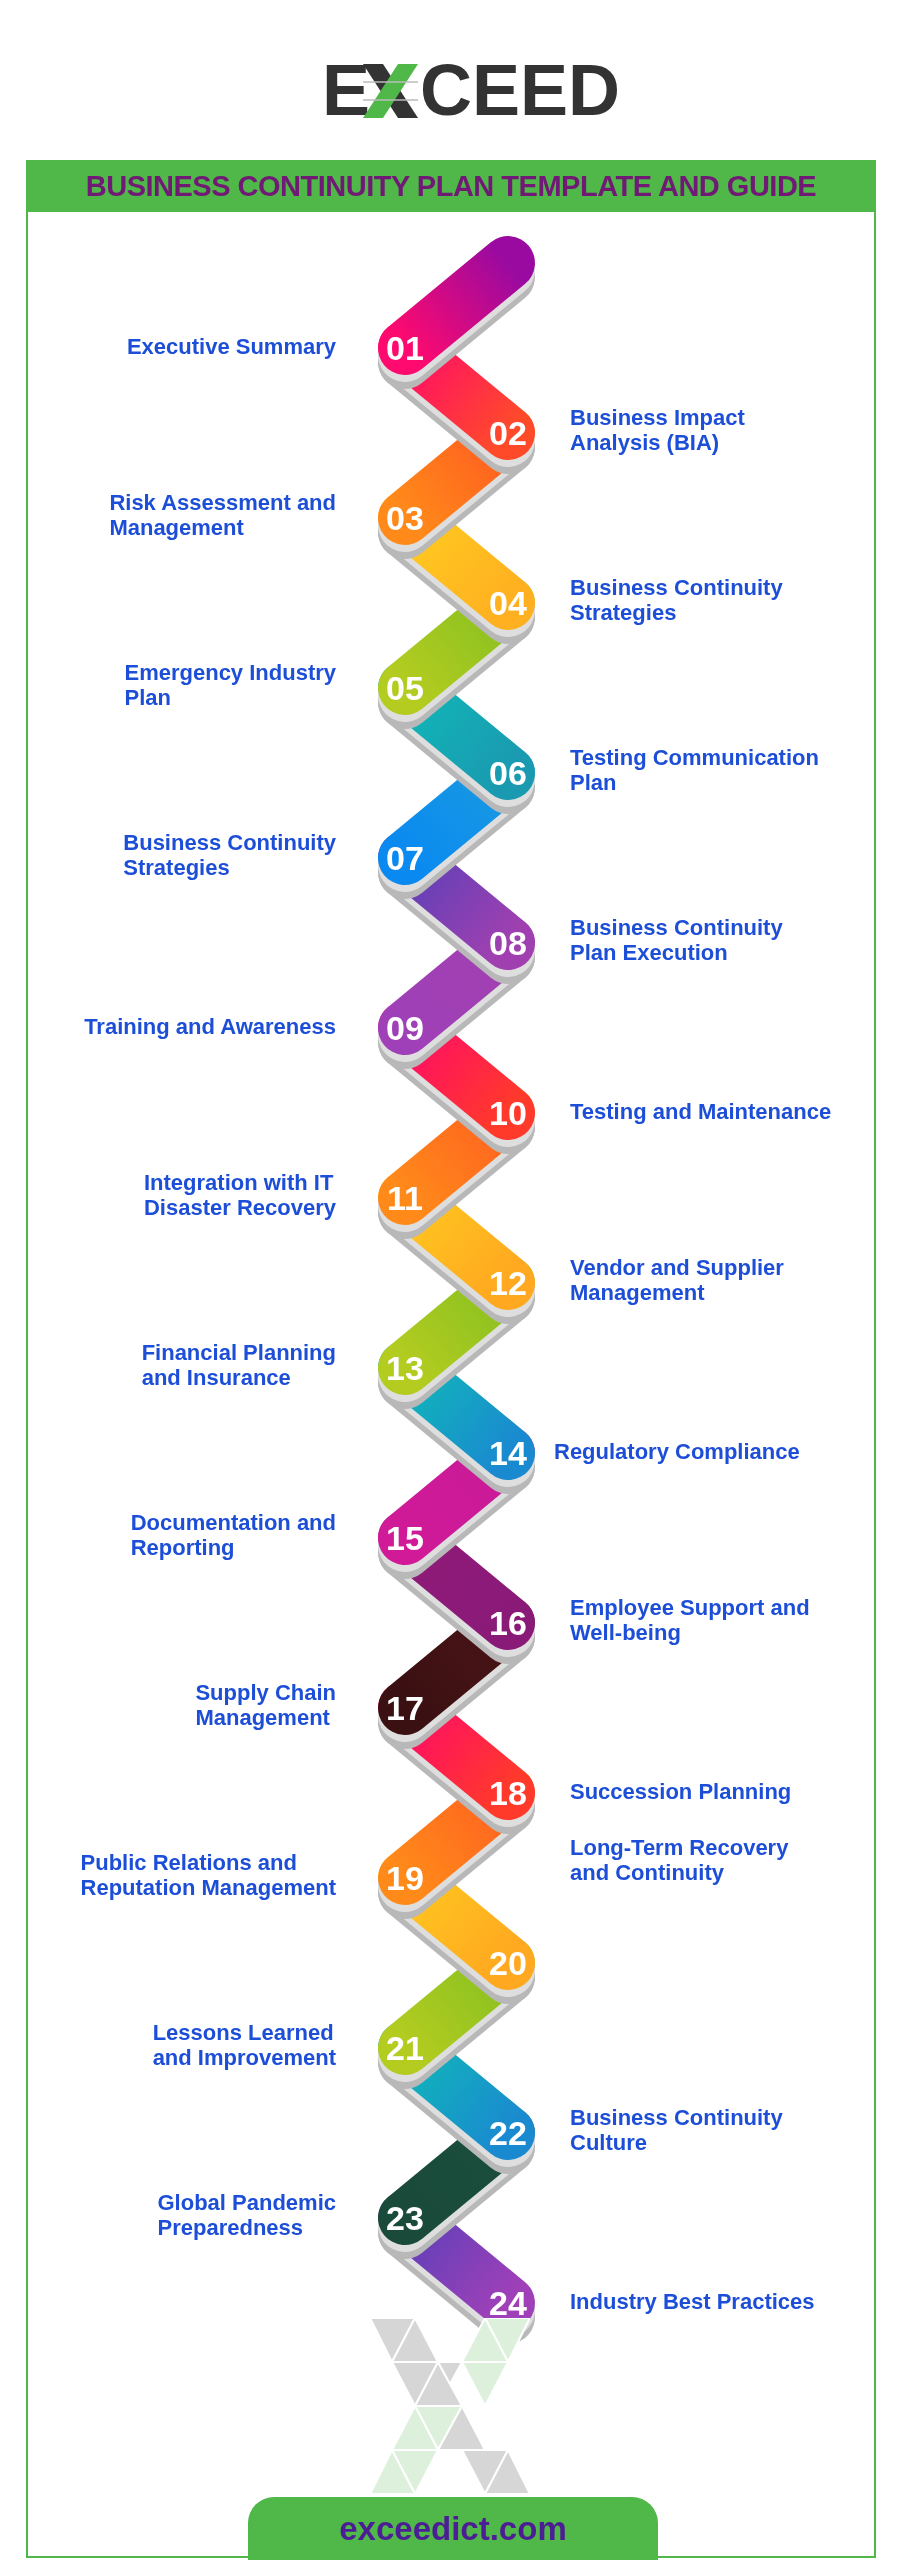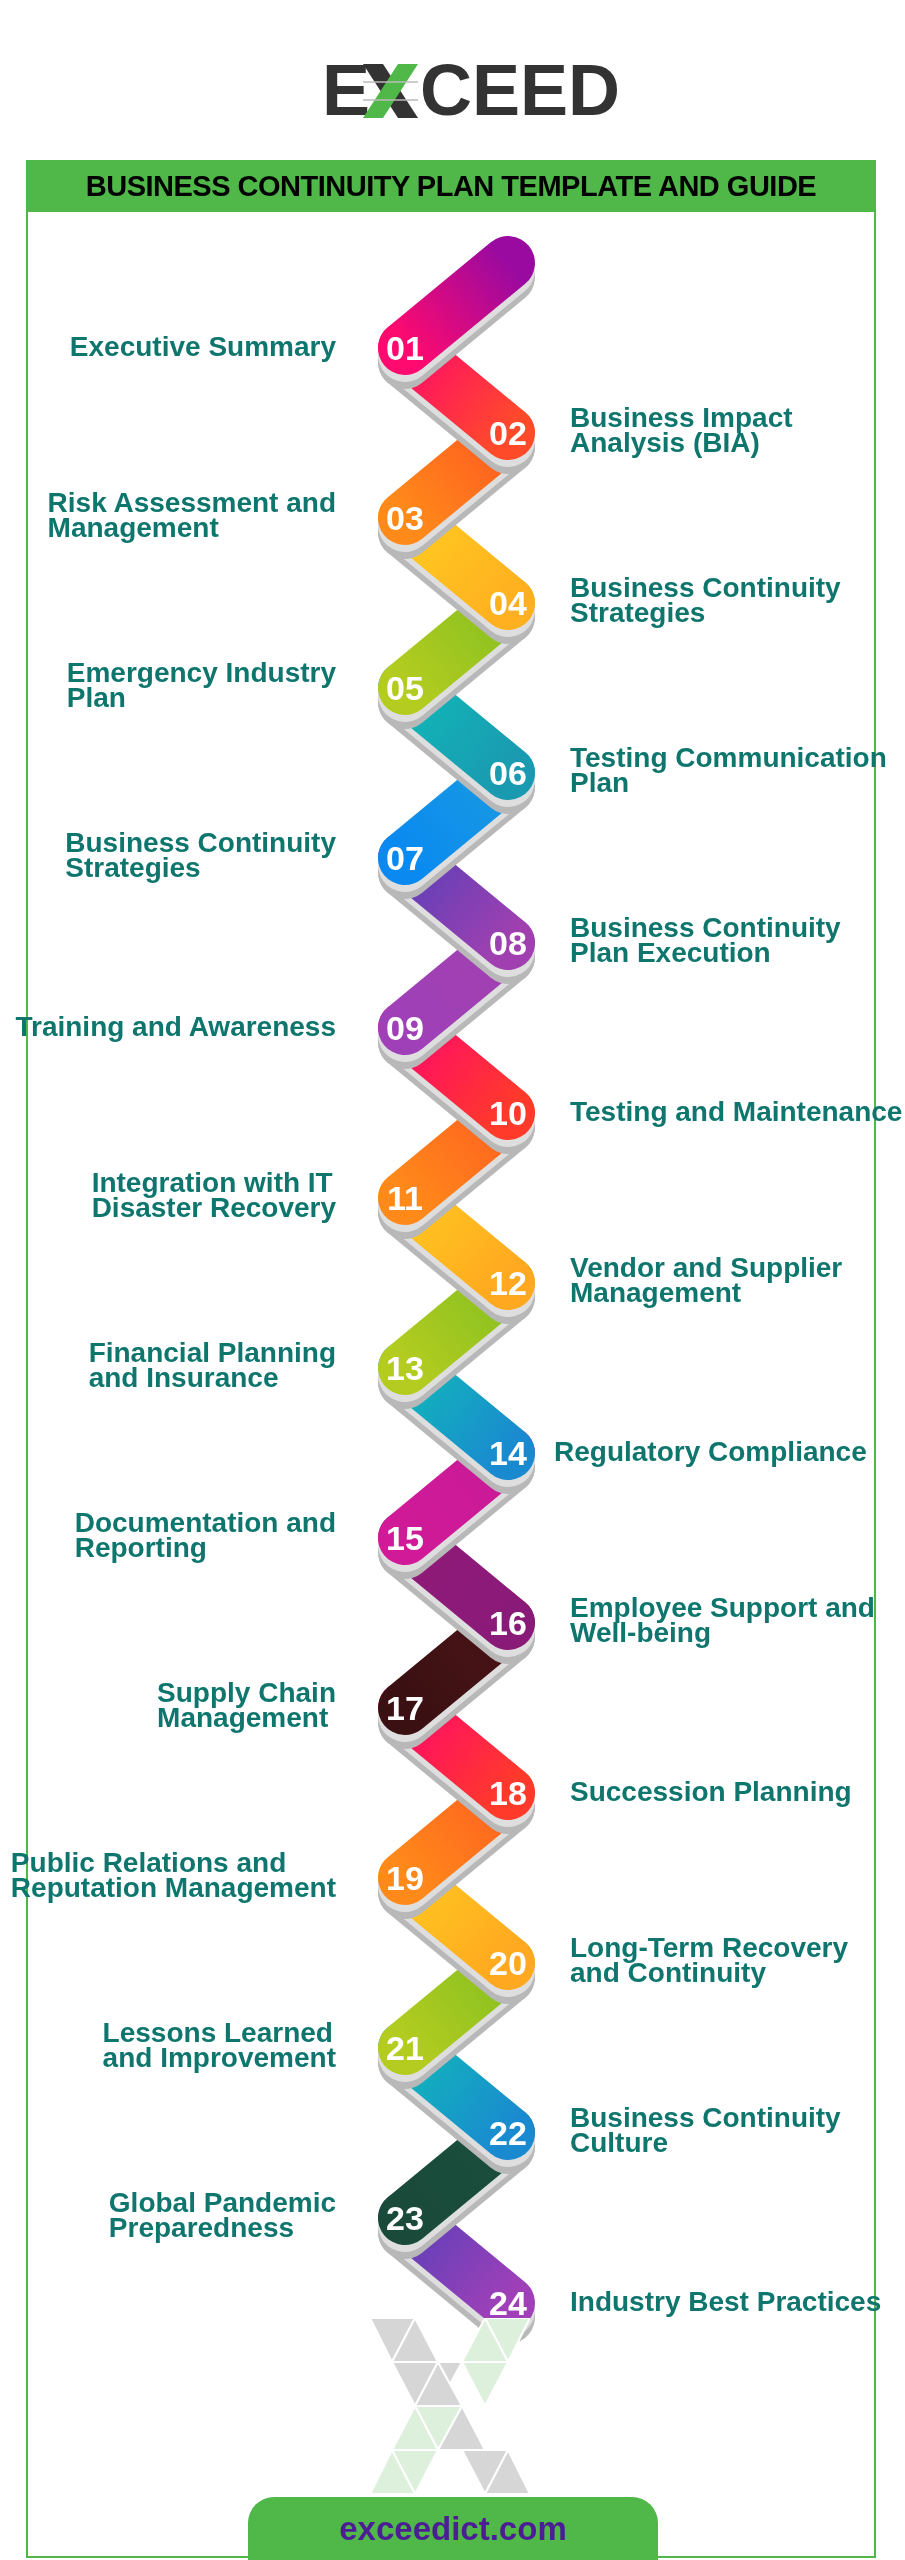--- a/index.html
+++ b/index.html
@@ -1,21 +1,21 @@
 <!DOCTYPE html>
 <html><head>
 <meta charset="utf-8">
 <style>
   html, body { margin: 0; padding: 0; background: #ffffff; }
   body { width: 905px; height: 2560px; position: relative; overflow: hidden; font-family: "Liberation Sans", sans-serif; }
   .logo { position: absolute; left: 0; top: 52px; width: 905px; height: 80px; }
   .frame { position: absolute; left: 26px; top: 160px; width: 850px; height: 2398px; border: 2px solid #4fb848; border-top: none; box-sizing: border-box; }
-  .banner { position: absolute; left: 26px; top: 160px; width: 850px; height: 52px; background: #4fb848; color: #000000; font-weight: 700; font-size: 29px; letter-spacing: -0.5px; display: flex; align-items: center; justify-content: center; }
+  .banner { position: absolute; left: 26px; top: 160px; width: 850px; height: 52px; background: #4fb848; color: #701a75; font-weight: 700; font-size: 29px; letter-spacing: -0.5px; display: flex; align-items: center; justify-content: center; }
   .ribbon { position: absolute; left: 0; top: 0; width: 905px; height: 2560px; }
-  .label { position: absolute; color: #0f766e; font-weight: 700; font-size: 28px; line-height: 25px; white-space: pre-line; }
+  .label { position: absolute; color: #1d4ed8; font-weight: 700; font-size: 22px; line-height: 25px; white-space: pre-line; }
   .footer-mark { position: absolute; left: 370px; top: 2318px; width: 160px; height: 180px; }
   .footer-pill { position: absolute; left: 248px; top: 2497px; width: 410px; height: 63px; background: #4fb848; border-radius: 26px 26px 0 0; color: #4c1d95; font-weight: 700; font-size: 33px; display: flex; align-items: center; justify-content: center; }
 </style>
 </head>
 <body>
 
 <svg class="logo" viewBox="0 0 905 80">
   <text x="322" y="63" font-family="Liberation Sans, sans-serif" font-weight="700" font-size="72" fill="#333333">E</text>
   <g transform="translate(363,12)">
     <polygon points="0,0 20,0 55,54 35,54" fill="#333333"></polygon>
@@ -274,21 +274,21 @@
     </g>
   </svg>
 <div id="labels">
     <div class="label" style="top: 2289px; left: 570px;">Industry Best Practices</div>
     <div class="label" style="top: 2190px; right: 569px;">Global Pandemic
 Preparedness</div>
     <div class="label" style="top: 2105px; left: 570px;">Business Continuity
 Culture</div>
     <div class="label" style="top: 2020px; right: 569px;">Lessons Learned
 and Improvement</div>
-    <div class="label" style="top: 1935px; left: 570px;">Long-Term Recovery
+    <div class="label" style="top: 1835px; left: 570px;">Long-Term Recovery
 and Continuity</div>
     <div class="label" style="top: 1850px; right: 569px;">Public Relations and
 Reputation Management</div>
     <div class="label" style="top: 1779px; left: 570px; text-align: right;">Succession Planning</div>
     <div class="label" style="top: 1680px; right: 569px;">Supply Chain
 Management</div>
     <div class="label" style="top: 1595px; left: 570px;">Employee Support and
  Well-being</div>
     <div class="label" style="top: 1510px; right: 569px;">Documentation and
  Reporting</div>

